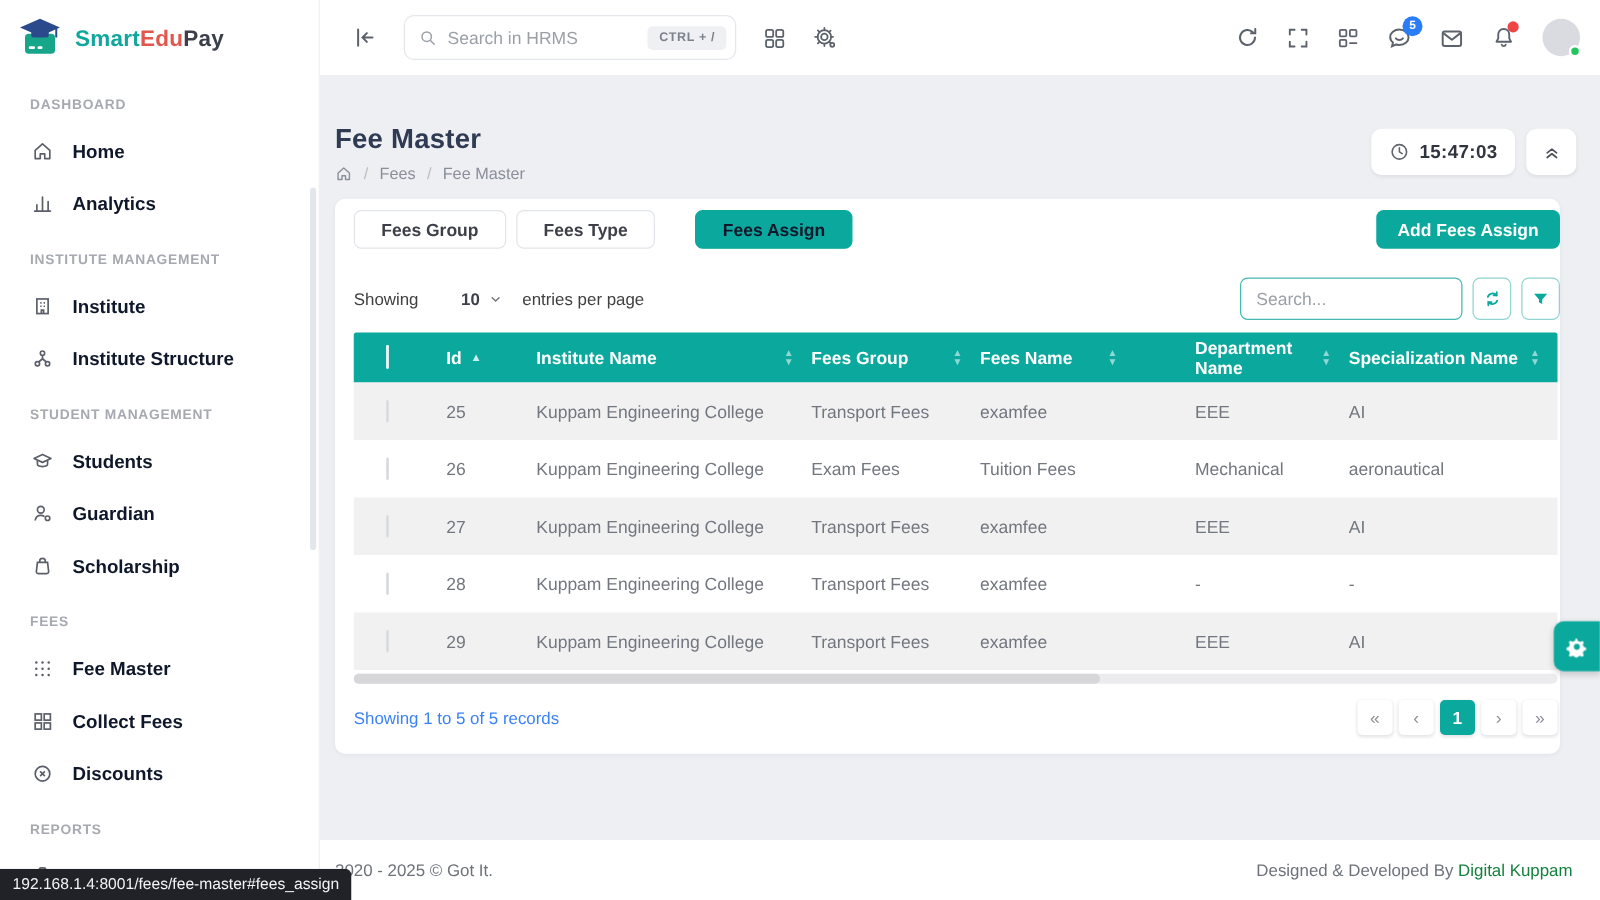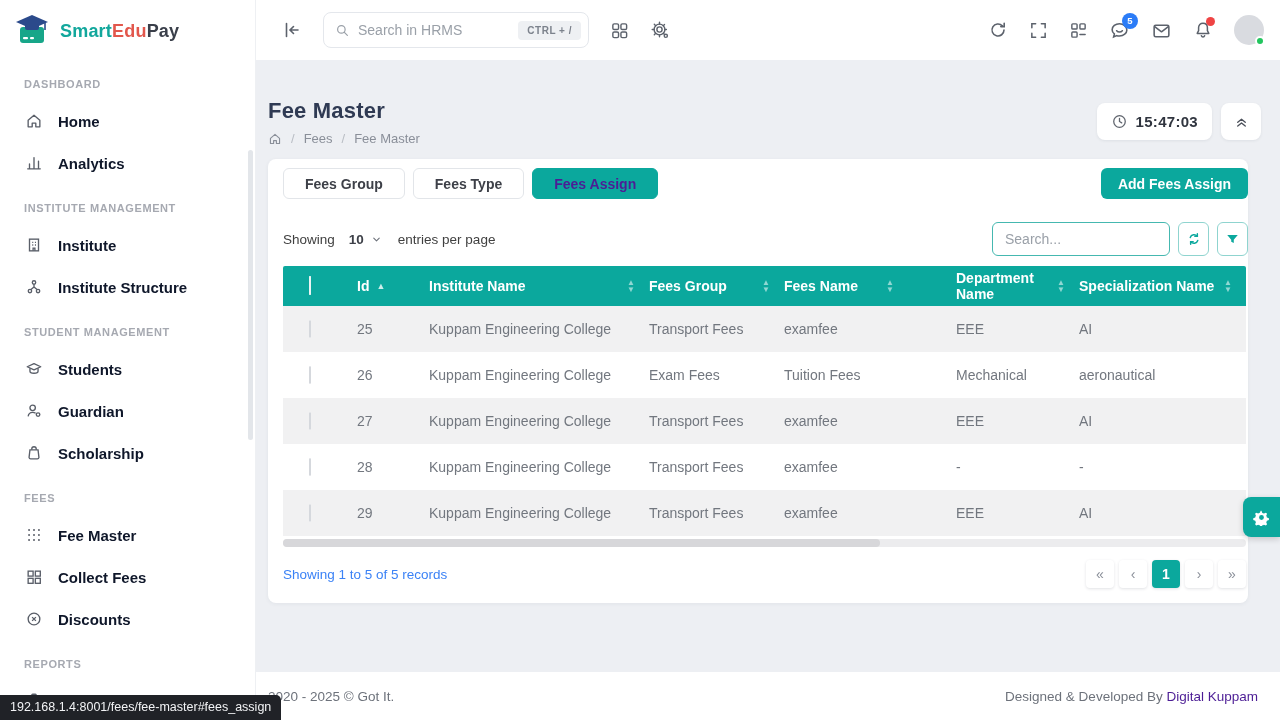--- a/index.html
+++ b/index.html
@@ -46,27 +46,27 @@
   .breadcrumb .sep { color:#b9bdc4; }
   .head-widgets { display:flex; gap:9px; margin-top:5px; margin-right:-13px; }
   .clock-box { background:#fff; border-radius:8px; box-shadow:0 1px 3px rgba(40,50,70,.08); height:37px; display:flex; align-items:center; gap:8px; padding:0 14px; color:#60656e; }
   .clock-time { font-size:15px; font-weight:bold; color:#30353f; letter-spacing:.3px; }
   .collapse-box { background:#fff; border-radius:8px; box-shadow:0 1px 3px rgba(40,50,70,.08); width:40px; height:37px; display:flex; align-items:center; justify-content:center; color:#4b505a; cursor:pointer; }
 
   
   .card { background:#fff; border-radius:8px; box-shadow:0 1px 4px rgba(40,50,70,.06); padding:9px 0 15px 15px; overflow:hidden; }
   .tabs-row { display:flex; align-items:center; gap:8px; padding-right:0; }
   .tab-btn { height:31px; padding:0 21px; border:1px solid #e2e5e9; background:#fff; border-radius:6px; font-size:14px; font-weight:bold; color:#3d4048; display:flex; align-items:center; cursor:pointer; font-family:inherit; }
-  .tab-btn.active { background:var(--accent); border-color:var(--accent); color:#4c1d95; }
+  .tab-btn.active { background:var(--accent); border-color:var(--accent); color:#0f172a;margin-left:24px; }
   .add-btn { margin-left:auto; height:31px; padding:0 17px; background:var(--accent); color:#fff; border:0; border-radius:6px; font-size:14px; font-weight:bold; display:flex; align-items:center; cursor:pointer; font-family:inherit; }
 
   .controls-row { display:flex; align-items:center; margin-top:23px; }
   .showing-lbl, .entries-lbl { font-size:13.5px; color:#404040; }
   .pagesize { display:flex; align-items:center; gap:7px; margin:0 16px 0 14px; cursor:pointer; }
-  .pagesize .val { font-size:13.5px; font-weight:bold; color:#3d4048; }
+  .pagesize .val { font-size:13.5px; font-weight:bold; color:#3d4048;margin-left:20px; }
   .pagesize .chev { color:#6d727b; }
   .ctl-right { margin-left:auto; display:flex; gap:8px; }
   .tbl-search { width:178px; height:34px; border:1px solid #45b8b0; border-radius:6px; padding:0 12px; font-size:14px; color:#3d4048; outline:0; font-family:inherit; }
   .tbl-search::placeholder { color:#9aa0a8; }
   .sq-btn { width:31px; height:34px; background:#fff; border:1px solid #8fd4cf; border-radius:6px; display:flex; align-items:center; justify-content:center; color:var(--accent); cursor:pointer; }
 
   
   .tbl { margin-top:10px; width:963px; }
   .trow { display:flex; align-items:center; }
   .thead { background:var(--accent); height:40px; border-radius:2px 2px 0 0; }
@@ -89,21 +89,21 @@
   .pager { margin-left:auto; display:flex; gap:5px; }
   .pg-btn { min-width:28px; height:28px; background:#fff; box-shadow:0 1px 3px rgba(40,50,70,.14); border-radius:4px; border:0; display:flex; align-items:center; justify-content:center; font-size:14px; color:#8a8f99; cursor:pointer; font-family:inherit; }
   .pg-btn.active { background:var(--accent); color:#fff; font-weight:bold; }
 
   .fab { position:fixed; right:0; top:497px; width:37px; height:40px; background:var(--accent); border-radius:8px 0 0 8px; display:flex; align-items:center; justify-content:center; color:#fff; cursor:pointer; box-shadow:0 2px 6px rgba(0,0,0,.18); z-index:50; }
 
   
   .footer { margin-top:auto; height:48px; background:#fff; display:flex; align-items:center; padding:0 22px 0 12px; flex:0 0 48px; }
   .foot-left { font-size:13.5px; color:#6d727b; }
   .foot-right { margin-left:auto; font-size:13.5px; color:#6d727b; }
-  .foot-right a { color:#4c1d95; text-decoration:none; cursor:pointer; }
+  .foot-right a { color:#15803d; text-decoration:none; cursor:pointer; }
 </style>
 </head>
 <body>
 
 <div class="sidebar">
   <div class="logo-row">
     <span>
       <svg width="38" height="36" viewBox="0 0 38 36">
         <rect x="6" y="14" width="24" height="16" rx="3" fill="#17a689"></rect>
         <rect x="9" y="24" width="5" height="2.2" rx="1" fill="#fff"></rect>

